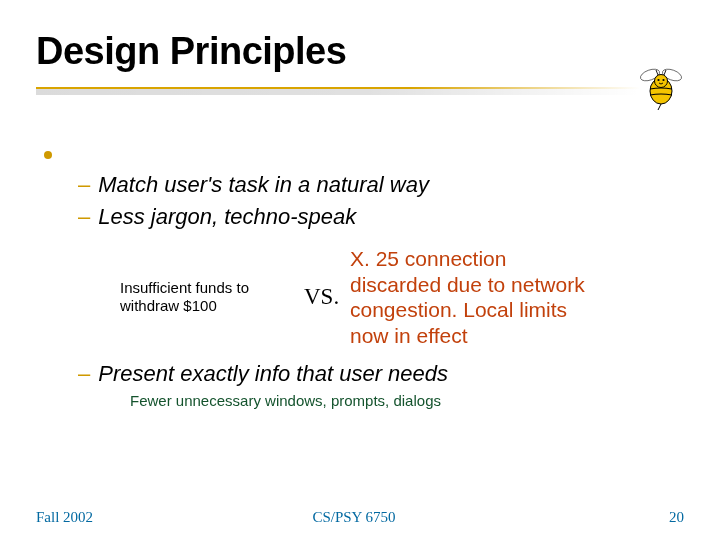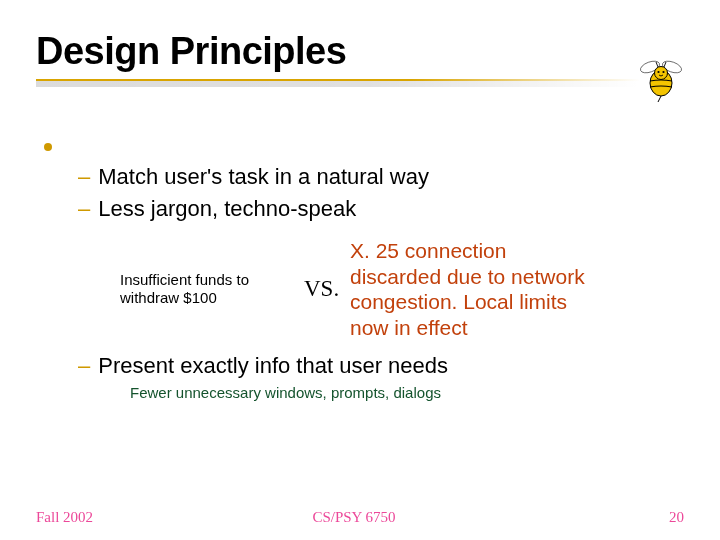--- a/index.html
+++ b/index.html
@@ -16,20 +16,21 @@
     height: 100%;
     padding: 30px 36px 20px 36px;
     position: relative;
   }
   .title {
     font-family: Arial, Helvetica, sans-serif;
     font-weight: 900;
     font-size: 38px;
     letter-spacing: -0.5px;
     color: #000;
+    margin-bottom: 8px;
   }
   .rule-wrap {
     position: relative;
     height: 28px;
     margin-bottom: 30px;
   }
   .rule-line {
     position: absolute;
     left: 0;
     right: 44px;
@@ -82,20 +83,21 @@
     color: #cf9900;
     font-size: 22px;
     margin-right: 8px;
     line-height: 1.25;
     flex-shrink: 0;
   }
   .sub-text {
     font-size: 22px;
     color: #000;
     line-height: 1.25;
+    font-style: italic;
   }
   .compare {
     display: flex;
     align-items: center;
     margin: 16px 0 12px 84px;
     gap: 4px;
   }
   .compare-left {
     font-size: 15px;
     color: #000;
@@ -132,21 +134,21 @@
   .footer {
     position: absolute;
     left: 36px;
     right: 36px;
     bottom: 14px;
     display: flex;
     justify-content: flex-end;
     align-items: baseline;
     font-family: "Times New Roman", serif;
     font-size: 15px;
-    color: #ec4899;
+    color: #0369a1;
   }
   .footer-center {
     position: absolute;
     left: 0;
     right: 12px;
     text-align: center;
   }
   .footer-right { margin-left: auto; }
 </style>
 </head>

